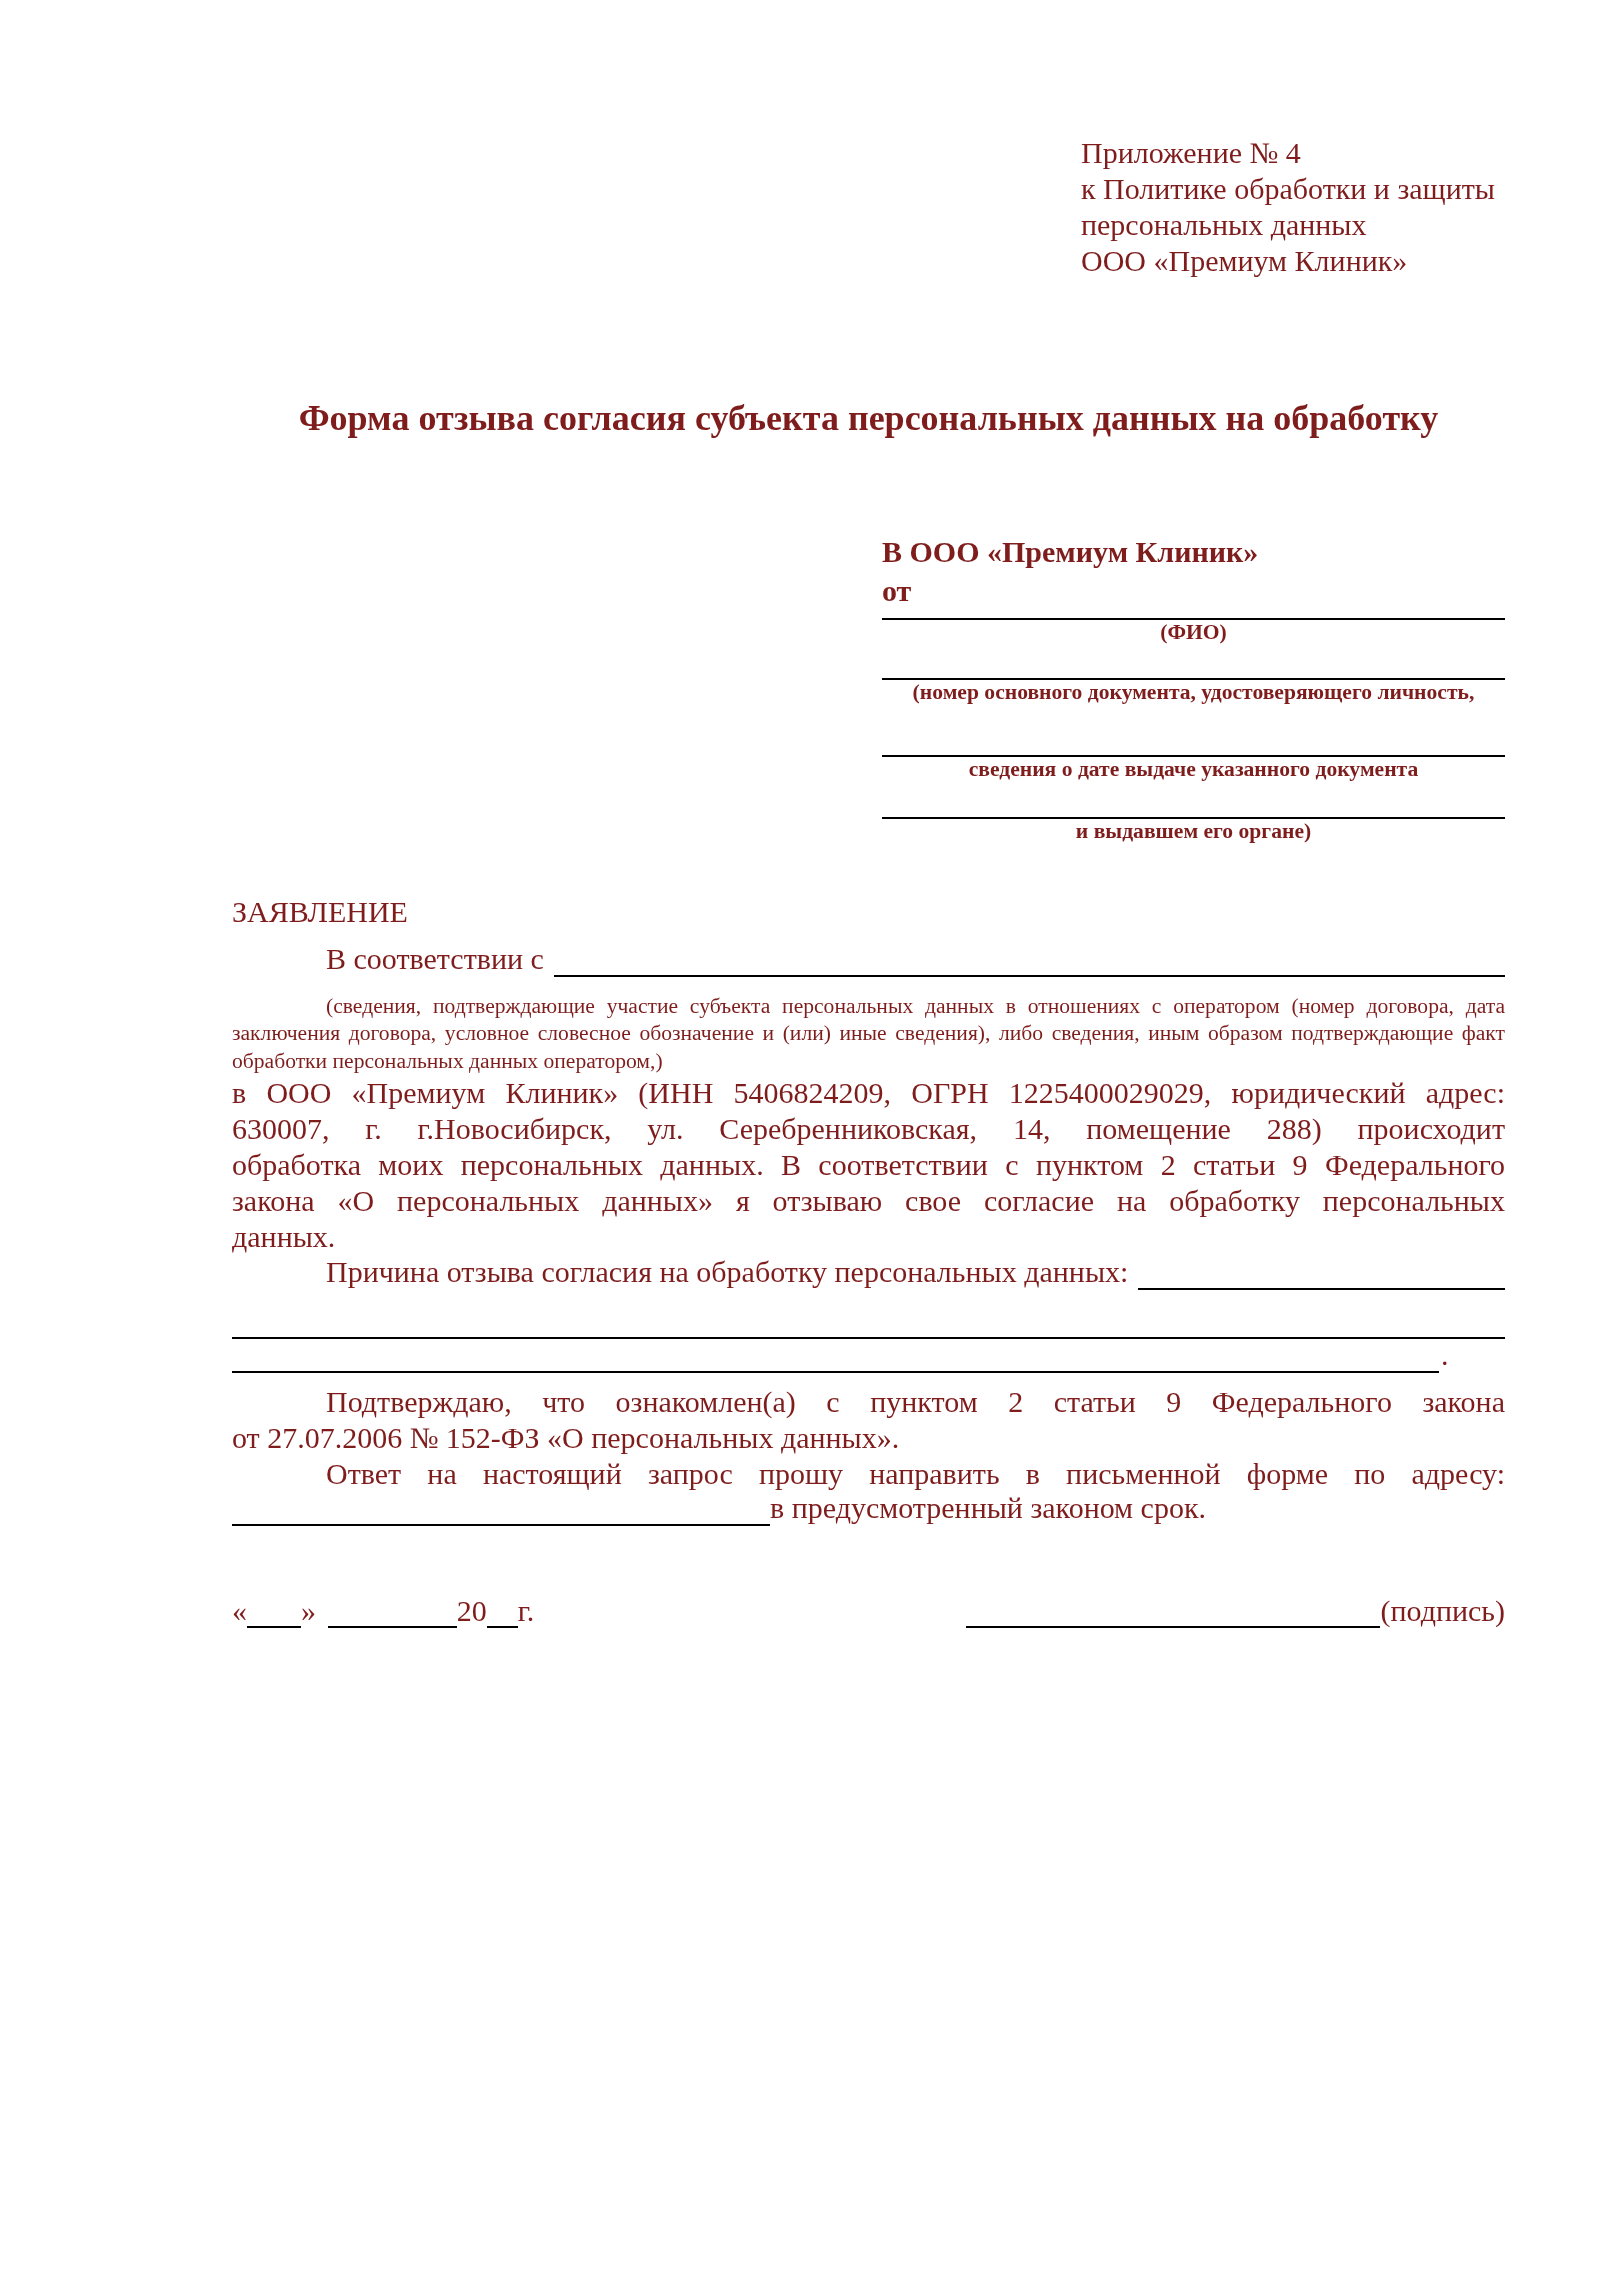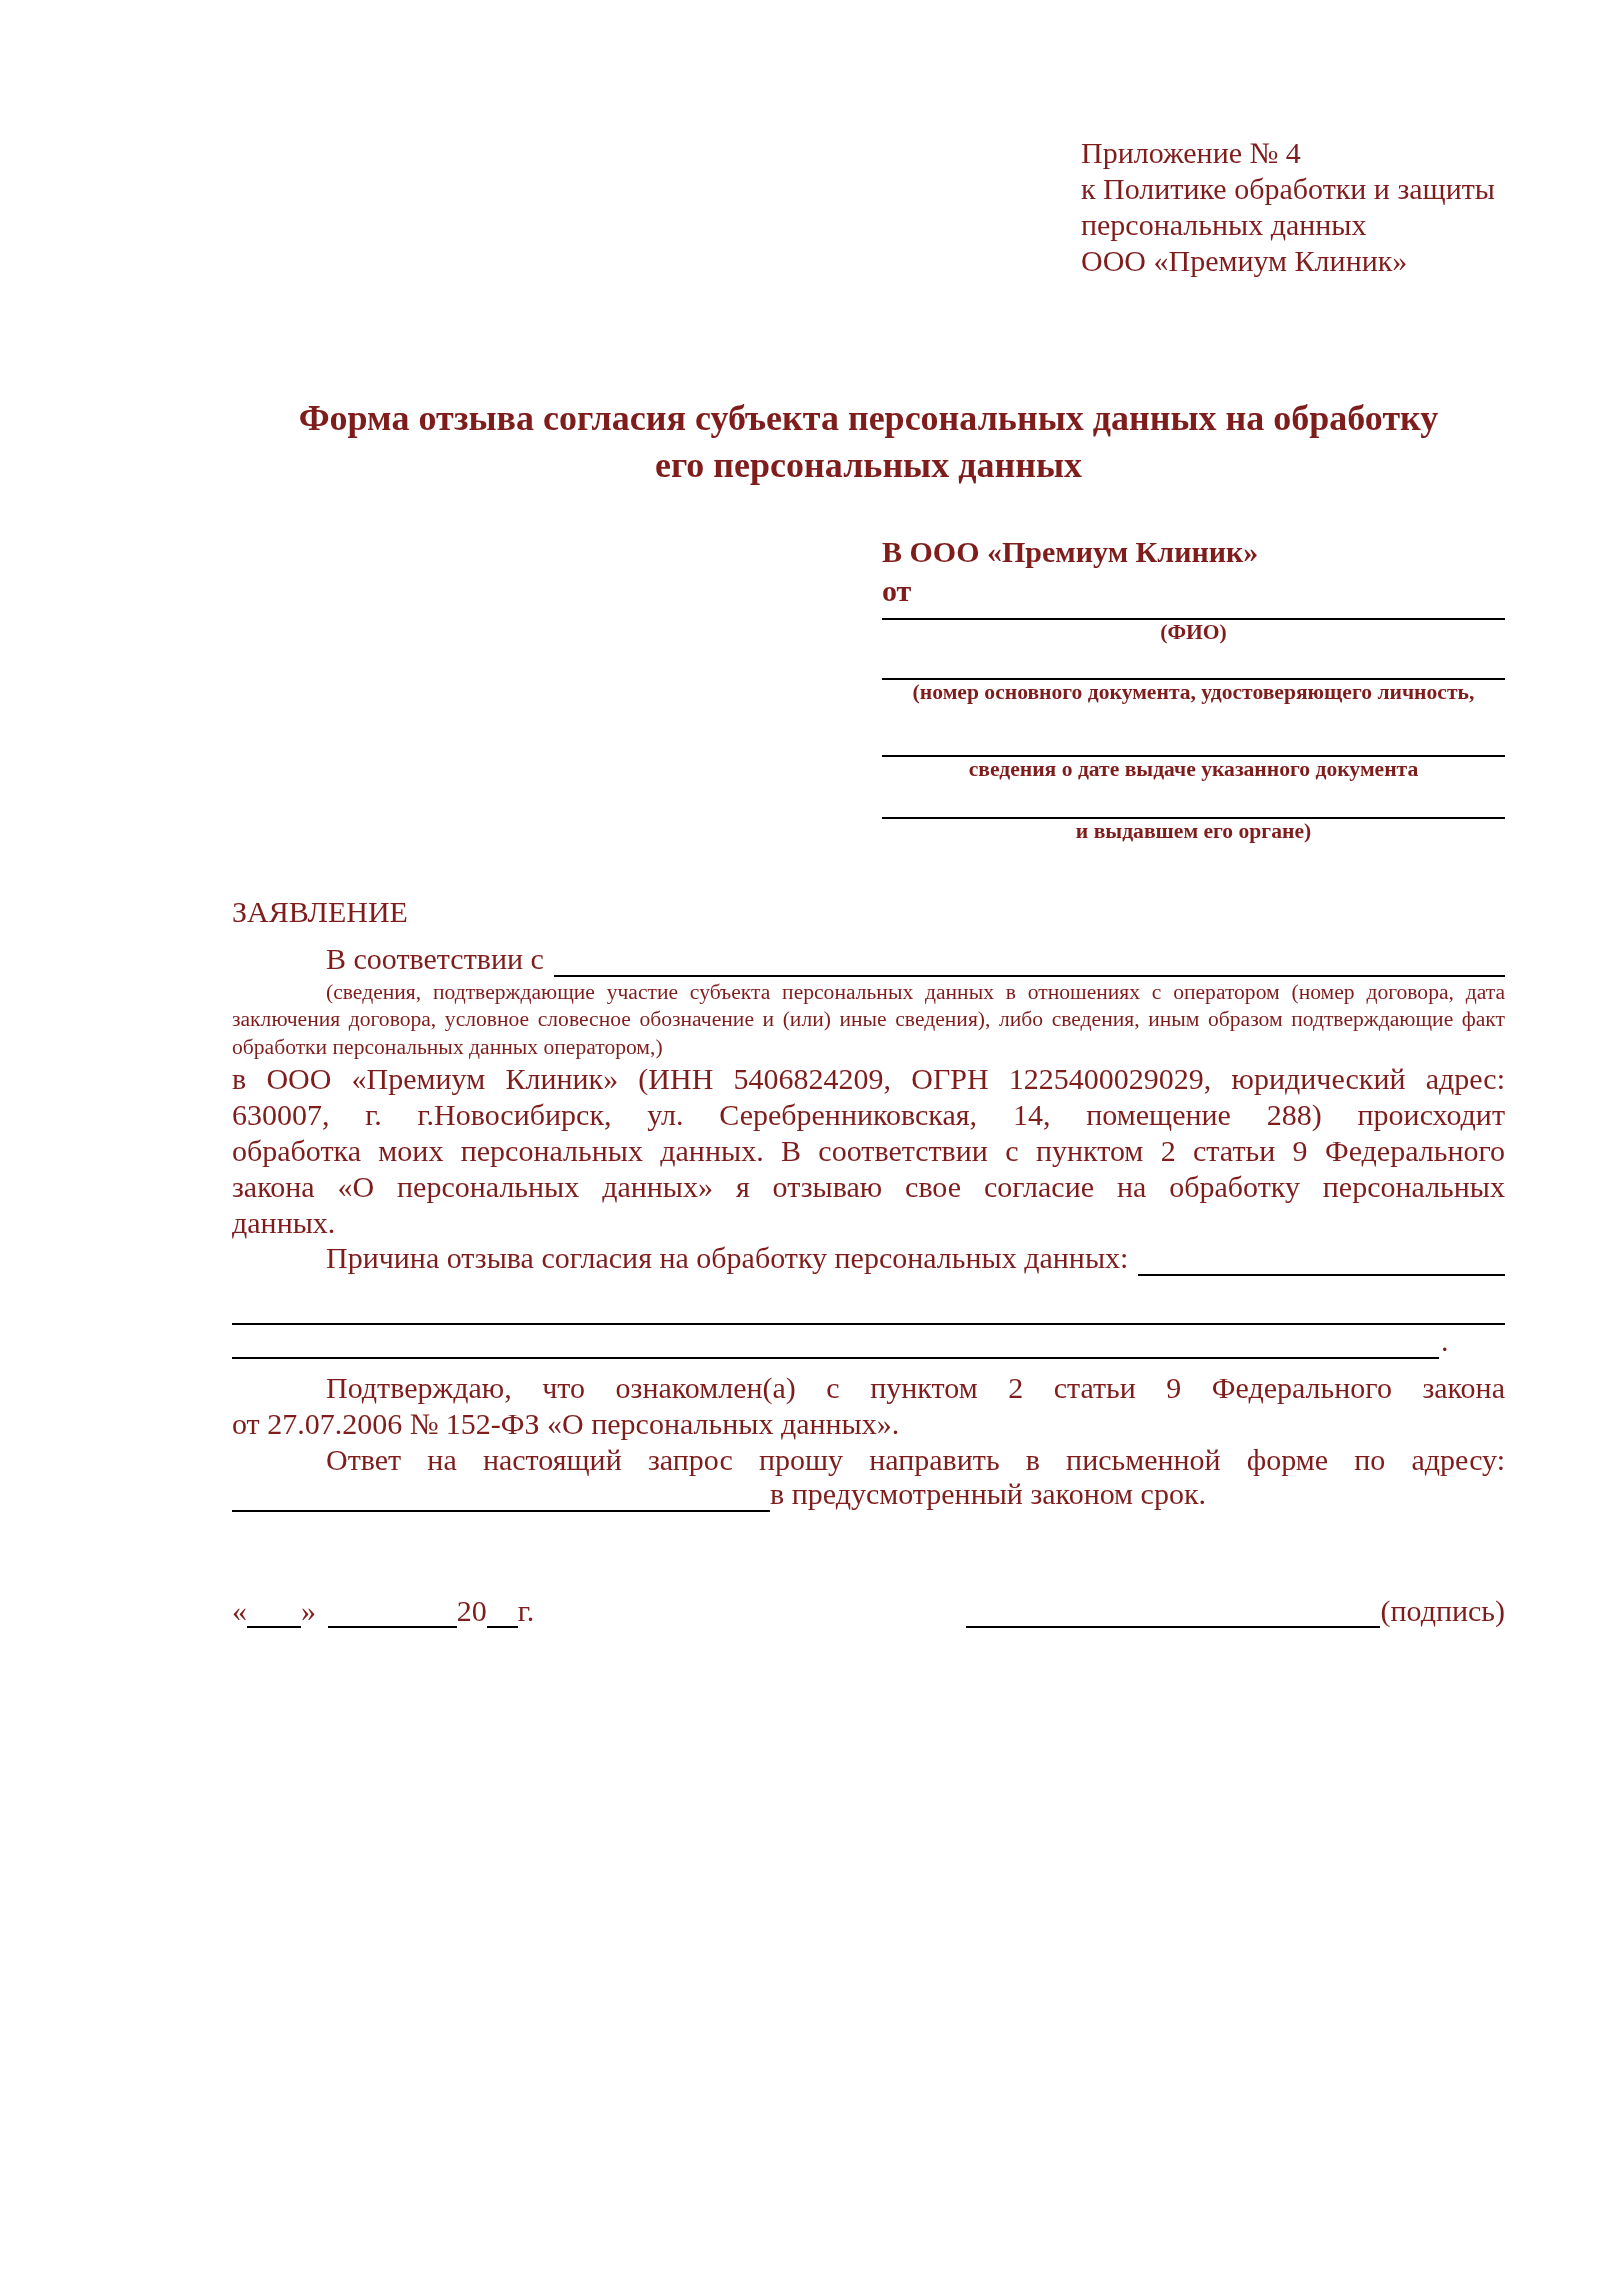--- a/index.html
+++ b/index.html
@@ -36,21 +36,21 @@
   .heading { left: 232px; top: 893px; width: 1273px; text-align: left; font-size: 30px; line-height: 37px; }
 
   
   .content { left: 232px; top: 938px; width: 1273px; font-size: 30px; line-height: 36px; }
   .row { display: flex; align-items: flex-end; }
   .intro { height: 39px; }
   .introtxt, .reasontxt { margin-left: 94px; white-space: nowrap; }
   .blank { border-bottom: 2.9px solid #000; }
   .fill { flex: 1 1 auto; margin-left: 9.8px; height: 5.9px; }
 
-  .annot { margin-top: 2px; font-size: 21.6px; line-height: 27.4px; }
+  .annot { margin-top: 16px; font-size: 21.6px; line-height: 27.4px; }
   .jl { text-align: justify; text-align-last: justify; overflow: hidden; }
   .ind { text-indent: 94px; }
 
   .reason { height: 35px; }
   .blankrow1 { margin-top: 20.6px; height: 26.5px; }
   .blankrow2 { height: 34px; }
   .b2w { width: 1207px; height: 5.9px; }
   .period { margin-left: 2px; }
 
   .confirm { margin-top: 10.8px; }
@@ -77,21 +77,20 @@
 
   <div class="annex abs">
     <div>Приложение № 4</div>
     <div>к Политике обработки и защиты</div>
     <div>персональных данных</div>
     <div>ООО «Премиум Клиник»</div>
   </div>
 
   <div class="title abs">
     <div>Форма отзыва согласия субъекта персональных данных на обработку</div>
-    <div>его персональных данных</div>
   </div>
 
   <div class="addressee abs">
     <div>В ООО «Премиум Клиник»</div>
     <div>от</div>
     <div class="fline f1"></div>
     <div class="flabel">(ФИО)</div>
     <div class="fline f2"></div>
     <div class="flabel">(номер основного документа, удостоверяющего личность,</div>
     <div class="fline f3"></div>

